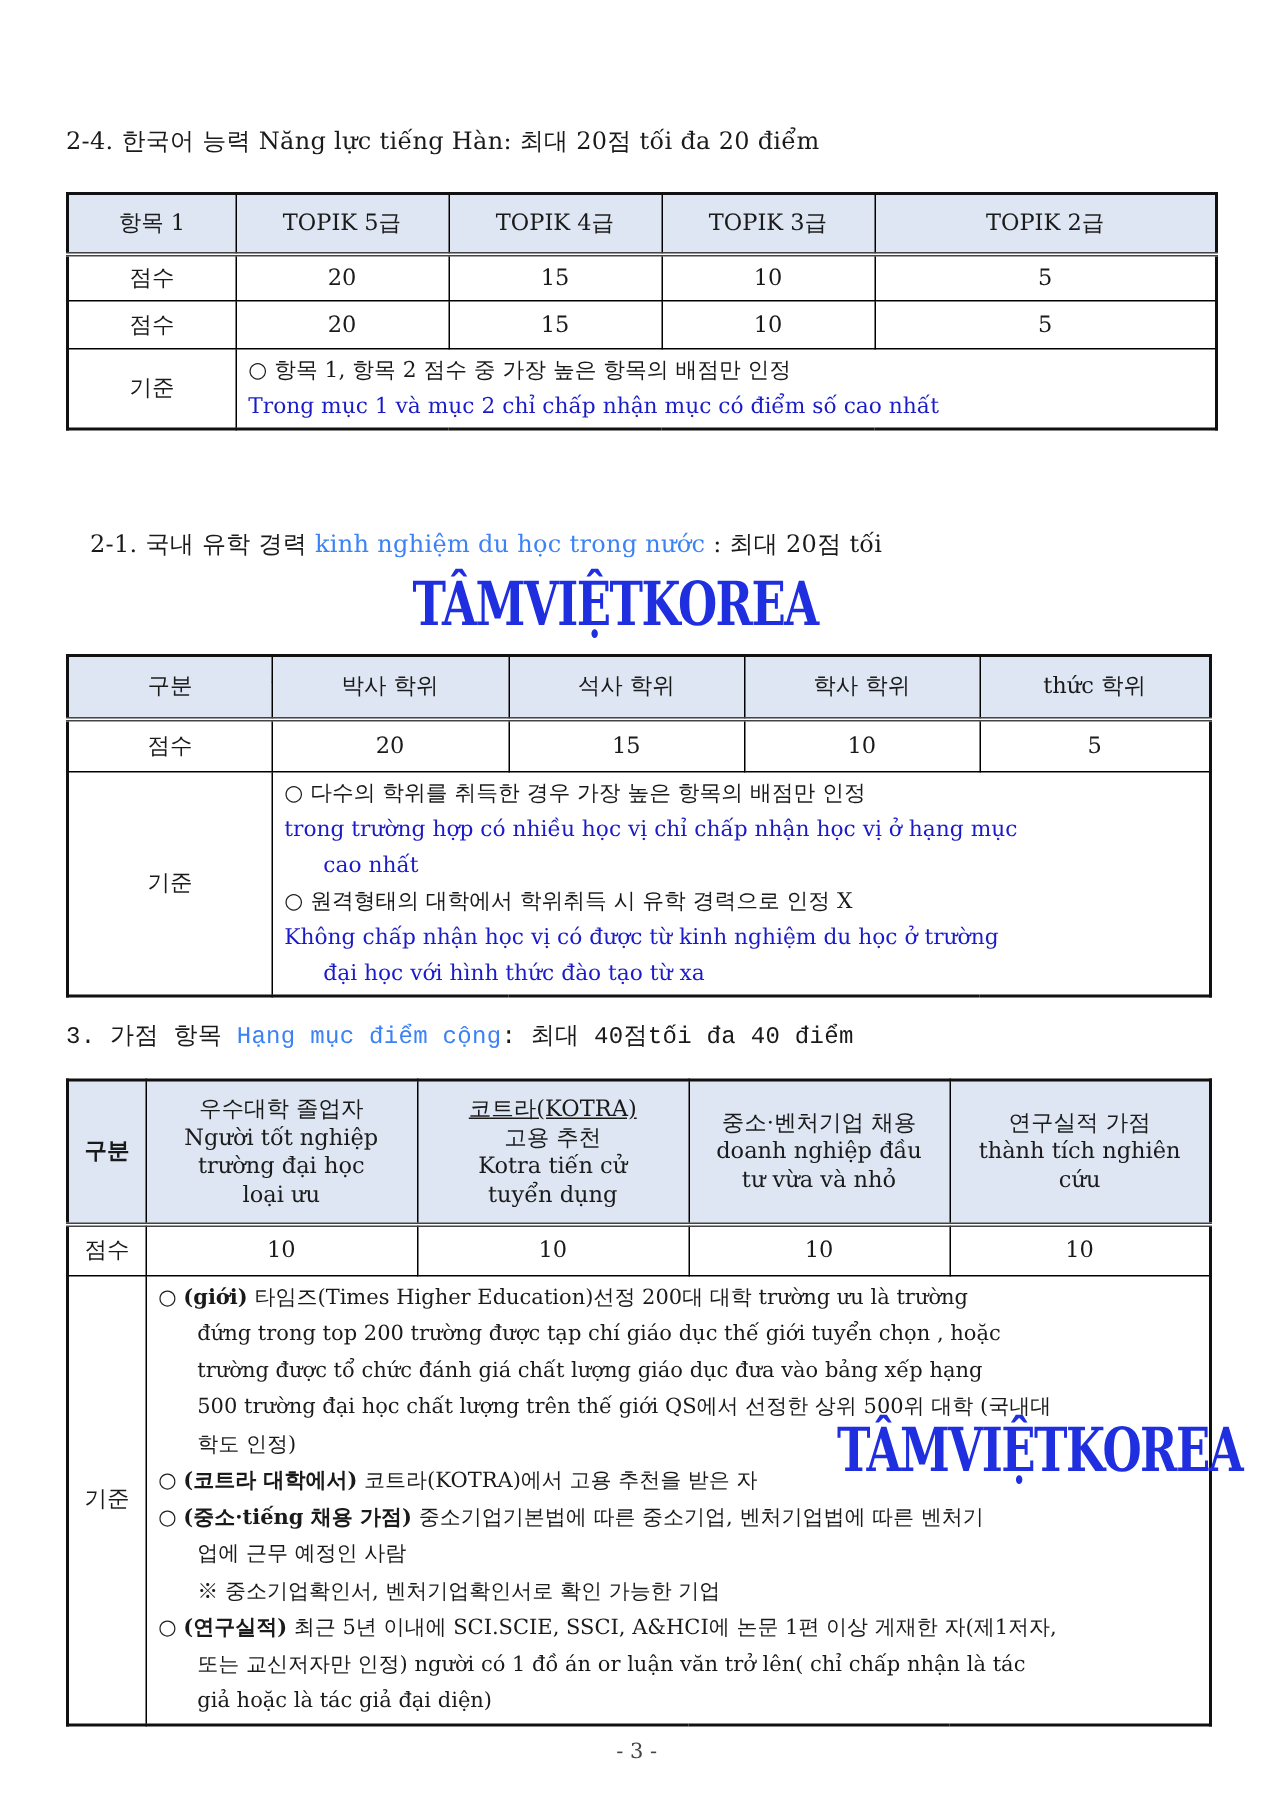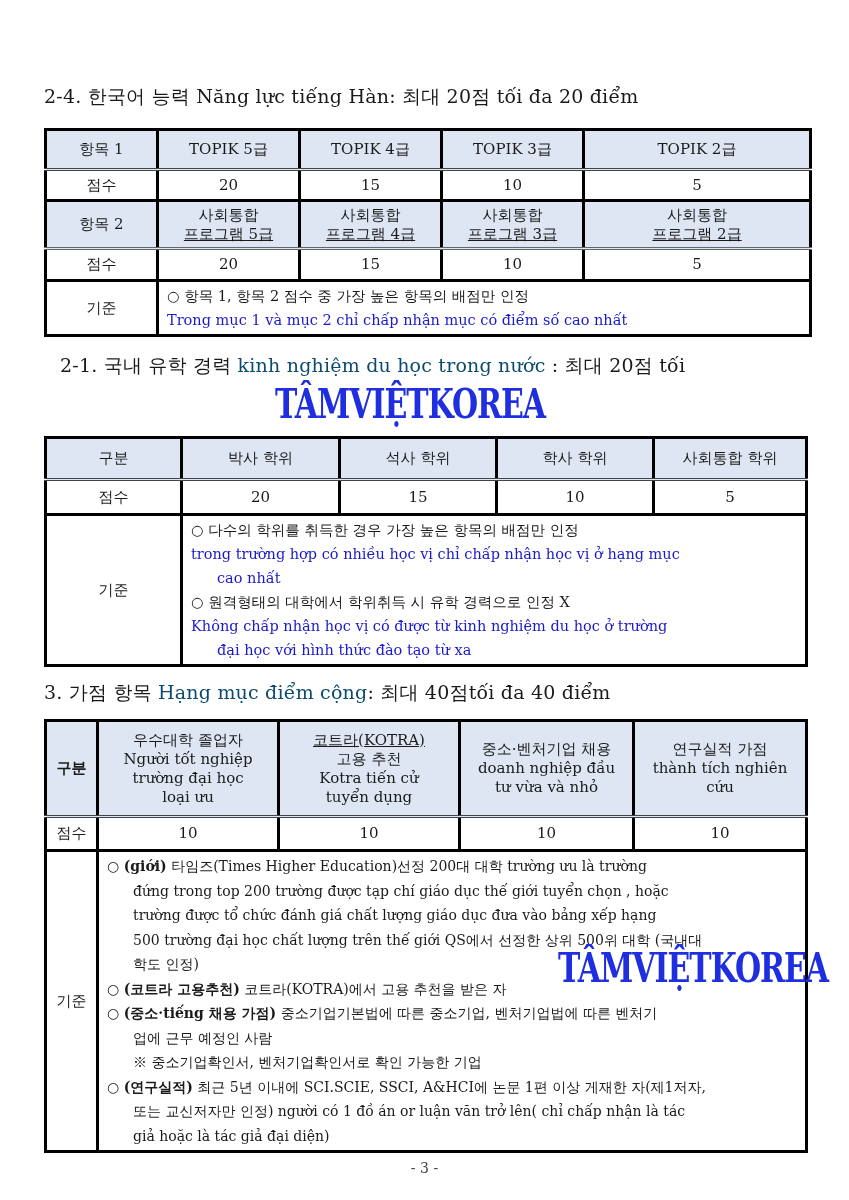--- a/index.html
+++ b/index.html
@@ -1,22 +1,22 @@
 <!DOCTYPE html>
 <html><head>
 <meta charset="utf-8">
 <style>
   html, body { margin: 0; padding: 0; background: #ffffff; }
   body { width: 849px; height: 1200px; position: relative; overflow: hidden;
          font-family: "DejaVu Serif", "Liberation Serif", serif; color: #1a1a1a; }
-  .h { position: absolute; font-size: 19px; white-space: nowrap; letter-spacing: 0.2px; }
-  .red { color: #0c4a6e; }
+  .h { position: absolute; font-size: 16px; white-space: nowrap; letter-spacing: 0.2px; }
+  .red { color: #3b82f6; }
   .blue { color: #1a1ac8; }
   table { position: absolute; border-collapse: collapse; table-layout: fixed; }
-  td { border: 3px solid #000000; text-align: center; vertical-align: middle;
+  td { border: 1px solid #000000; text-align: center; vertical-align: middle;
        font-size: 15px; line-height: 19px; padding: 0 4px; }
   table.t { border: 2px solid #111; }
   .hdr td { background: #dde6f2; }
   .hdr { border-bottom: 3px double #444; }
   tr.dbl td { border-bottom: 3px double #666; }
   td.crit { text-align: left; font-size: 14.5px; line-height: 24px; padding: 2px 8px; border-radius: 13px; }
   .ind { padding-left: 26px; display: block; }
   .line { display: block; }
   .bold { font-weight: bold; }
   .ul { text-decoration: underline; }
@@ -50,39 +50,20 @@
     <td>TOPIK 3급</td>
     <td>TOPIK 2급</td>
   </tr>
   <tr style="height:31px">
     <td>점수</td>
     <td>20</td>
     <td>15</td>
     <td>10</td>
     <td>5</td>
   </tr>
-  <tr class="hdr dbl" style="height:48px">
-    <td>항목 2</td>
-    <td>
-          <span class="line">사회통합</span>
-          <span class="line ul">프로그램 5급</span>
-        </td>
-    <td>
-          <span class="line">사회통합</span>
-          <span class="line ul">프로그램 4급</span>
-        </td>
-    <td>
-          <span class="line">사회통합</span>
-          <span class="line ul">프로그램 3급</span>
-        </td>
-    <td>
-          <span class="line">사회통합</span>
-          <span class="line ul">프로그램 2급</span>
-        </td>
-  </tr>
   <tr style="height:32px">
     <td>점수</td>
     <td>20</td>
     <td>15</td>
     <td>10</td>
     <td>5</td>
   </tr>
   <tr style="height:48px">
     <td>기준</td>
     <td colspan="4" class="crit">
@@ -107,21 +88,21 @@
       <col style="width:157px">
       <col style="width:157px">
       <col>
     </colgroup>
   <tbody>
       <tr class="hdr" style="height:42px">
     <td>구분</td>
     <td>박사 학위</td>
     <td>석사 학위</td>
     <td>학사 학위</td>
-    <td>사회통합 학위</td>
+    <td>thức 학위</td>
   </tr>
   <tr style="height:35px">
     <td>점수</td>
     <td>20</td>
     <td>15</td>
     <td>10</td>
     <td>5</td>
   </tr>
   <tr style="height:142px">
     <td>기준</td>
@@ -130,21 +111,21 @@
       <span class="line blue">trong trường hợp có nhiều học vị chỉ chấp nhận học vị ở hạng mục</span>
       <span class="ind blue">cao nhất</span>
       <span class="line">○ 원격형태의 대학에서 학위취득 시 유학 경력으로 인정 X</span>
       <span class="line blue">Không chấp nhận học vị có được từ kinh nghiệm du học  ở trường</span>
       <span class="ind blue">đại học với hình thức đào tạo từ xa</span>
     </td>
   </tr>
 </tbody>
   </table>
 
-<div class="h" style="top:680px; left:44px;">
+<div class="h" style="top:680px; left:44px;font-family:Liberation Mono, monospace;">
   <span>3. 가점 항목 </span>
   <span class="red">Hạng mục điểm cộng</span><span>: 최대 40점tối đa 40 điểm</span>
 </div>
 
 <table class="t" style="top:719px; left:44px; width:764px;">
   <colgroup>
       <col style="width:52px">
       <col style="width:181px">
       <col style="width:181px">
       <col style="width:174px">
@@ -184,21 +165,21 @@
     <td>10</td>
   </tr>
   <tr style="height:288px">
     <td>기준</td>
     <td colspan="4" class="crit" style="font-size:14px; line-height:24.5px;">
       <span class="line"><span>○ </span><span class="bold">(giới)</span><span> 타임즈(Times Higher Education)선정 200대 대학 trường ưu là trường</span></span>
       <span class="ind">đứng trong top 200 trường được tạp chí giáo dục thế giới tuyển chọn , hoặc</span>
       <span class="ind">trường được tổ chức đánh giá chất lượng giáo dục đưa vào bảng xếp hạng</span>
       <span class="ind">500 trường đại học chất lượng trên thế giới QS에서 선정한 상위 500위 대학 (국내대</span>
       <span class="ind">학도 인정)</span>
-      <span class="line"><span>○ </span><span class="bold">(코트라 고용추천)</span><span> 코트라(KOTRA)에서 고용 추천을 받은 자</span></span>
+      <span class="line"><span>○ </span><span class="bold">(코트라 대학에서)</span><span> 코트라(KOTRA)에서 고용 추천을 받은 자</span></span>
       <span class="line"><span>○ </span><span class="bold">(중소·tiếng 채용 가점)</span><span> 중소기업기본법에 따른 중소기업, 벤처기업법에 따른 벤처기</span></span>
       <span class="ind">업에 근무 예정인 사람</span>
       <span class="ind">※ 중소기업확인서, 벤처기업확인서로 확인 가능한 기업</span>
       <span class="line"><span>○ </span><span class="bold">(연구실적)</span><span> 최근 5년 이내에 SCI.SCIE, SSCI, A&amp;HCI에 논문 1편 이상 게재한 자(제1저자,</span></span>
       <span class="ind">또는 교신저자만 인정) người có 1 đồ án or luận văn trở lên( chỉ chấp nhận là tác</span>
       <span class="ind">giả hoặc là tác giả đại diện)</span>
     </td>
   </tr>
 </tbody>
   </table>

